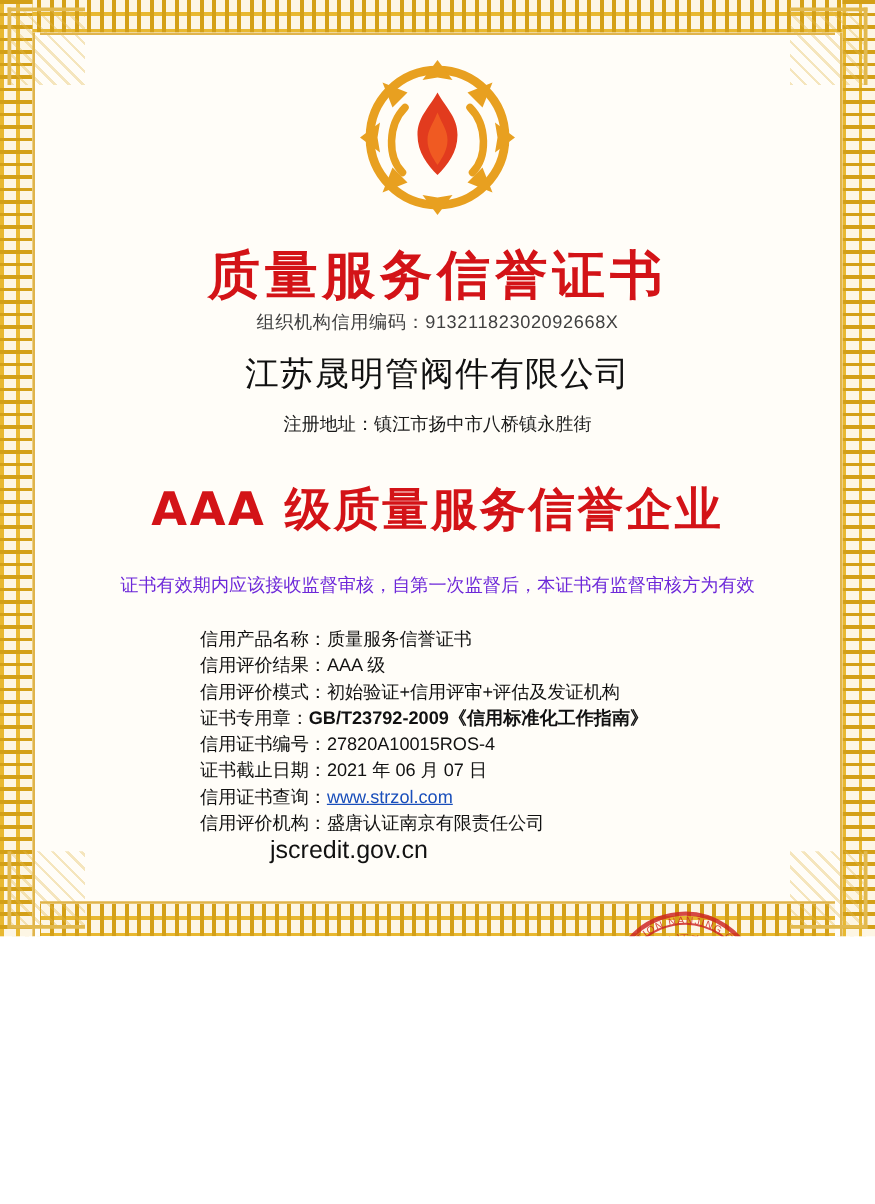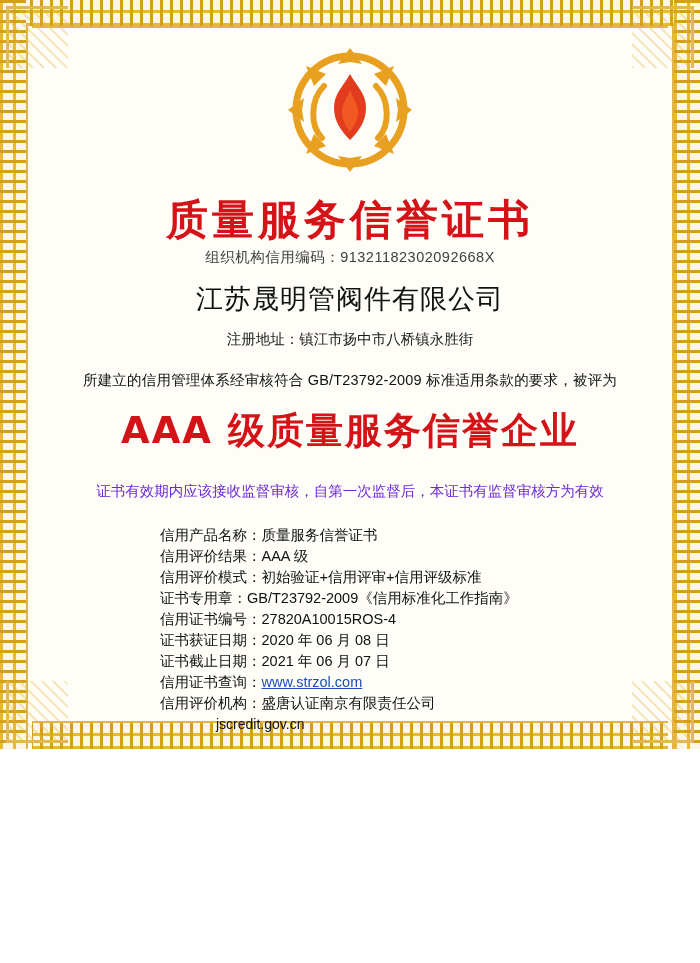--- a/index.html
+++ b/index.html
@@ -116,21 +116,21 @@
   }
 
   .statement {
     margin-top: 22px;
     font-size: 14.5px;
     color: #111;
     letter-spacing: .2px;
   }
 
   .grade-title {
-    margin-top: 16px;
+    margin-top: 34px;
     font-size: 37px;
     font-weight: bold;
     color: #d31317;
     letter-spacing: 2px;
     font-family: "DejaVu Sans", "Liberation Sans", sans-serif;
   }
 
   .validity-note {
     margin-top: 26px;
     font-size: 14.5px;
@@ -142,29 +142,29 @@
     margin: 24px 0 0 0;
     padding: 0 0 0 72px;
     text-align: left;
     font-size: 14.5px;
     color: #111;
     line-height: 21px;
   }
   .detail-row { white-space: nowrap; }
   .detail-label { display: inline-block; margin-left: 48px; }
   .detail-value { }
-  .detail-value.bold { font-weight: normal; }
+  .detail-value.bold { font-weight: bold; }
   .link {
     color: #1a4fbb;
     text-decoration: underline;
     cursor: pointer;
   }
   .detail-sub {
     padding-left: 104px;
-    font-size: 14px;
+    font-size: 20px;
     color: #111;
   }
 
   
   .signature-area {
     position: relative;
     margin-top: 26px;
     height: 118px;
     text-align: center;
   }
@@ -245,44 +245,40 @@
     <div class="credit-code">
       <span>组织机构信用编码：</span><span>91321182302092668X</span>
     </div>
 
     <div class="company-name">江苏晟明管阀件有限公司</div>
 
     <div class="reg-address">
       <span>注册地址：</span><span>镇江市扬中市八桥镇永胜街</span>
     </div>
 
-    <div class="statement">所建立的信用管理体系经审核符合 GB/T23792-2009 标准适用条款的要求，被评为</div>
 
     <div class="grade-title">AAA 级质量服务信誉企业</div>
 
     <div class="validity-note">证书有效期内应该接收监督审核，自第一次监督后，本证书有监督审核方为有效</div>
 
     <div class="details">
       <div class="detail-row">
         <span class="detail-label">信用产品名称：</span><span class="detail-value">质量服务信誉证书</span>
       </div>
       <div class="detail-row">
         <span class="detail-label">信用评价结果：</span><span class="detail-value">AAA 级</span>
       </div>
       <div class="detail-row">
-        <span class="detail-label">信用评价模式：</span><span class="detail-value">初始验证+信用评审+信用评级标准</span>
+        <span class="detail-label">信用评价模式：</span><span class="detail-value">初始验证+信用评审+评估及发证机构</span>
       </div>
       <div class="detail-row">
         <span class="detail-label">证书专用章：</span><span class="detail-value bold">GB/T23792-2009《信用标准化工作指南》</span>
       </div>
       <div class="detail-row">
         <span class="detail-label">信用证书编号：</span><span class="detail-value">27820A10015ROS-4</span>
-      </div>
-      <div class="detail-row">
-        <span class="detail-label">证书获证日期：</span><span class="detail-value">2020 年 06 月 08 日</span>
       </div>
       <div class="detail-row">
         <span class="detail-label">证书截止日期：</span><span class="detail-value">2021 年 06 月 07 日</span>
       </div>
       <div class="detail-row">
         <span class="detail-label">信用证书查询：</span><span class="detail-value link">www.strzol.com</span>
       </div>
       <div class="detail-row">
         <span class="detail-label">信用评价机构：</span><span class="detail-value">盛唐认证南京有限责任公司</span>
       </div>

